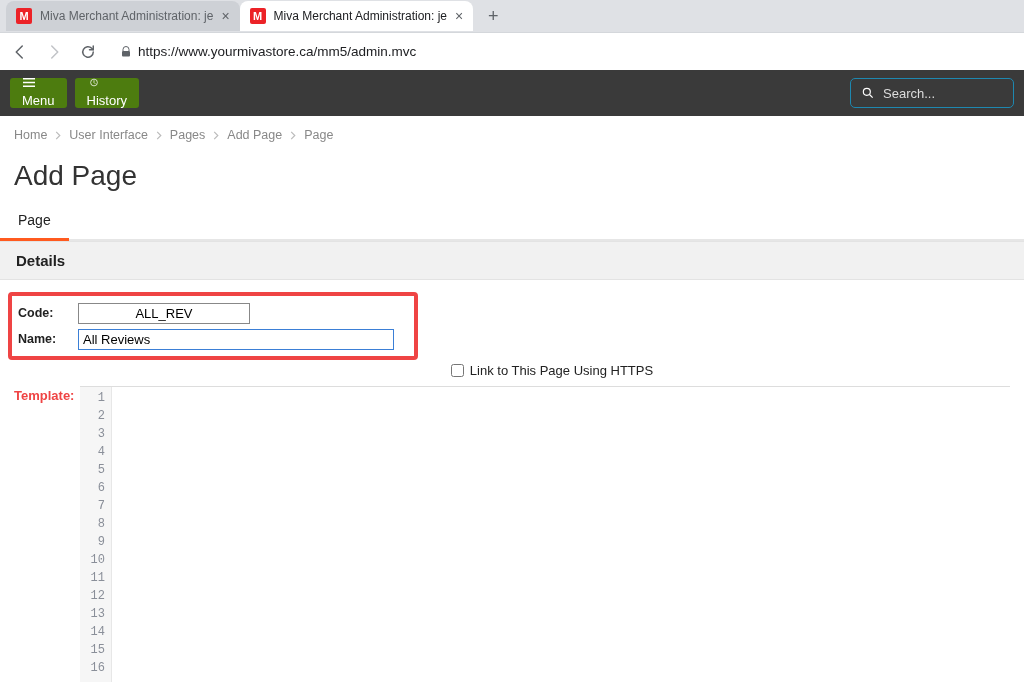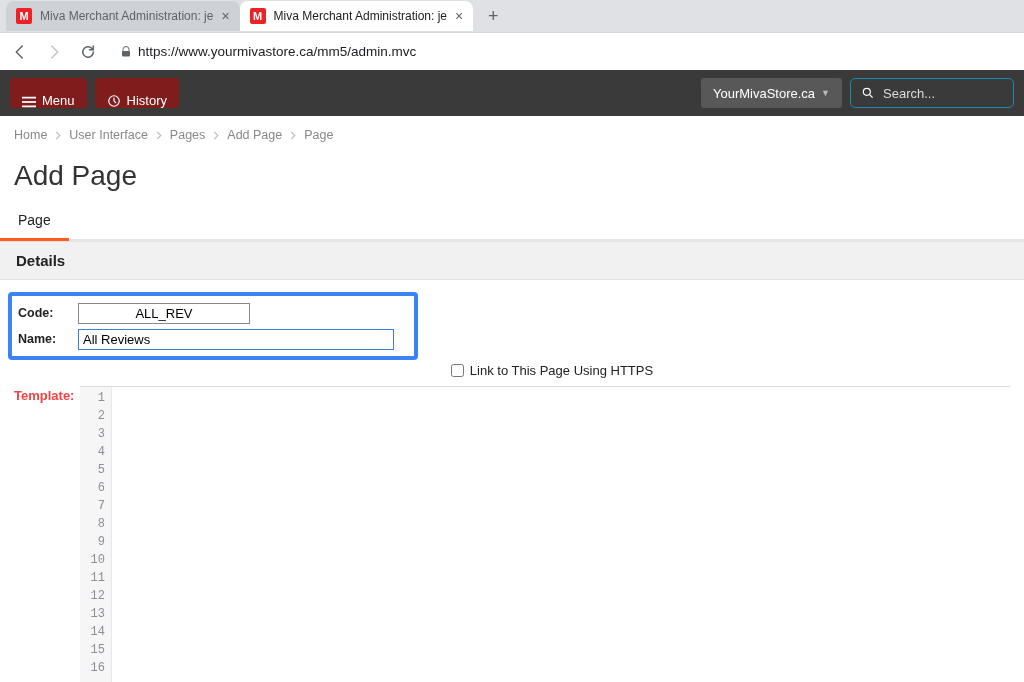--- a/index.html
+++ b/index.html
@@ -18,21 +18,21 @@
 
   .addr-row { display: flex; align-items: center; height: 38px; background: #ffffff; border-top: 1px solid #d4d7db; padding: 0 8px; gap: 10px; }
   .nav-btn { width: 24px; height: 24px; display: flex; align-items: center; justify-content: center; color: #5f6368; }
   .nav-btn.disabled { color: #c1c3c7; }
   .addr-bar { flex: 1; display: flex; align-items: center; gap: 6px; height: 28px; padding: 0 10px; color: #5f6368; font-size: 13.5px; }
   .lock-icon { font-size: 12px; color: #5f6368; }
   .url-text { color: #202124; }
 
   
   .app-top { height: 46px; background: #3a3a3a; display: flex; align-items: center; padding: 0 10px; gap: 8px; }
-  .top-btn { display: flex; align-items: flex-end; gap: 6px; background: #7f1d1d; color: #fff; height: 30px; padding: 0 12px; border-radius: 3px; font-size: 13px; cursor: pointer; }
+  .top-btn { display: flex; align-items: flex-start; gap: 6px; background: #4d7c0f; color: #fff; height: 30px; padding: 0 12px; border-radius: 3px; font-size: 13px; cursor: pointer; flex-direction: column; }
   .top-btn svg, .top-btn .glyph { fill: #fff; color: #fff; }
   .top-spacer { flex: 1; }
   .store-select { display: flex; align-items: center; gap: 6px; background: #585858; color: #fff; height: 30px; padding: 0 12px; border-radius: 3px; font-size: 13px; cursor: pointer; }
   .store-select .caret { font-size: 9px; color: #bbb; }
   .search-box { display: flex; align-items: center; gap: 8px; background: #3a3a3a; border: 1px solid #1e88b0; height: 30px; padding: 0 10px; border-radius: 5px; color: #fff; min-width: 160px; font-size: 13px; }
   .search-box input { background: transparent; border: none; outline: none; color: #fff; font-size: 13px; width: 120px; }
   .search-box input::placeholder { color: #ddd; }
 
   
   .breadcrumb { display: flex; align-items: center; gap: 8px; padding: 12px 14px; font-size: 12.5px; color: #888; }
@@ -45,21 +45,21 @@
   
   .tab-bar { display: flex; border-bottom: 2px solid #e6e6e6; }
   .tab-item { padding: 10px 18px 10px; font-size: 14px; color: #555; cursor: pointer; border-bottom: 3px solid transparent; margin-bottom: -2px; }
   .tab-item.active { border-bottom-color: #ff5a1f; color: #222; }
 
   
   .section-header { background: #f1f1f1; border-top: 1px solid #e3e3e3; border-bottom: 1px solid #e3e3e3; padding: 10px 16px; font-weight: bold; font-size: 15px; color: #222; }
 
   
   .form-area { padding: 12px 14px 4px; }
-  .highlight-box { position: relative; border: 4px solid #3b82f6; border-radius: 4px; padding: 4px 6px 4px 0; margin-left: -6px; width: 410px; }
+  .highlight-box { position: relative; border: 4px solid #ef4444; border-radius: 4px; padding: 4px 6px 4px 0; margin-left: -6px; width: 410px; }
   .form-row { display: flex; align-items: center; height: 26px; }
   .form-label { width: 66px; font-size: 12.5px; font-weight: bold; color: #222; padding-left: 6px; }
   .form-input { font-family: Arial, Helvetica, sans-serif; font-size: 13px; padding: 2px 4px; border: 1px solid #888; }
   .input-code { width: 172px; text-align: center; }
   .input-name { width: 316px; border: 1px solid #3b7fd6; }
   .link-row { display: flex; align-items: center; gap: 6px; padding-left: 80px; margin-top: 3px; font-size: 13px; color: #222; justify-content: center; }
   .link-row input[type="checkbox"] { width: 13px; height: 13px; }
 
   
   .template-row { display: flex; align-items: flex-start; padding: 4px 14px 0; }
@@ -129,24 +129,20 @@
     <span>Menu</span>
   </div>
   <div class="top-btn">
     <svg width="14" height="14" viewBox="0 0 24 24">
         <circle cx="12" cy="12" r="9" stroke="#fff" stroke-width="2" fill="none"></circle>
         <path d="M12 7v5l3 3" stroke="#fff" stroke-width="2" fill="none" stroke-linecap="round"></path>
       </svg>
     <span>History</span>
   </div>
   <div class="top-spacer"></div>
-  <div class="store-select">
-    <span>YourMivaStore.ca</span>
-    <span class="caret">▼</span>
-  </div>
   <div class="search-box">
     <svg width="14" height="14" viewBox="0 0 24 24">
         <circle cx="10" cy="10" r="6" stroke="#fff" stroke-width="2" fill="none"></circle>
         <path d="M15 15l5 5" stroke="#fff" stroke-width="2"></path>
       </svg>
     <input type="text" placeholder="Search..." style="">
   </div>
 </div>
 
 <div class="breadcrumb">

